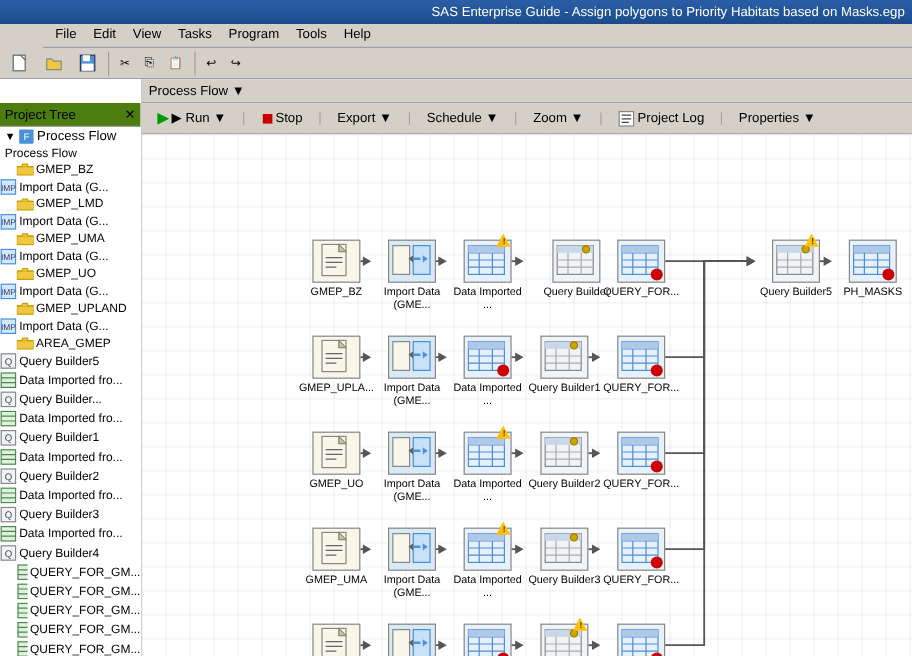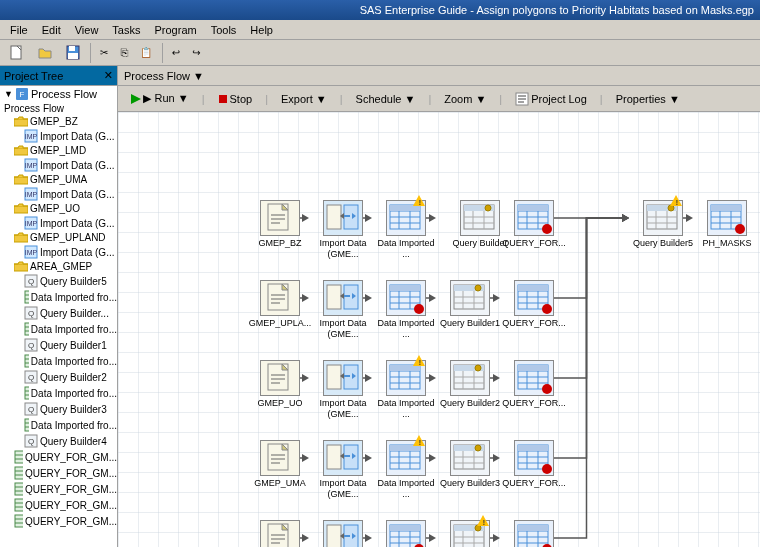--- a/index.html
+++ b/index.html
@@ -18,21 +18,22 @@
     }
 
     
     #menubar {
       background: #d4d0c8;
       border-bottom: 1px solid #a0a0a0;
       padding: 2px 4px;
       display: flex;
       gap: 2px;
       height: 20px;
-      align-items: center;
+      align-items: flex-start;
+      margin-left: 36px;
     }
     .menu-item {
       padding: 1px 6px;
       cursor: pointer;
       font-size: 11px;
     }
 
     
     #toolbar {
       background: #d4d0c8;
@@ -64,41 +65,42 @@
 
     
     #project-tree {
       width: 118px;
       background: white;
       border-right: 1px solid #a0a0a0;
       overflow: auto;
       font-size: 11px;
     }
     #tree-header {
-      background: #0369a1;
+      background: #4d7c0f;
       border-bottom: 1px solid #a0a0a0;
       padding: 2px 4px;
       font-size: 11px;
       display: flex;
       align-items: center;
       justify-content: space-between;
       height: 20px;
+      margin-top: 20px;
     }
     .tree-item {
       padding: 1px 0;
       display: flex;
       align-items: center;
       cursor: pointer;
       white-space: nowrap;
       overflow: hidden;
       text-overflow: ellipsis;
     }
     .tree-indent1 { padding-left: 4px; }
     .tree-indent2 { padding-left: 14px; }
-    .tree-indent3 { padding-left: 24px; }
+    .tree-indent3 { }
 
     
     #process-panel {
       flex: 1;
       display: flex;
       flex-direction: column;
       background: #f0f0f0;
       overflow: hidden;
     }
     #process-header {

